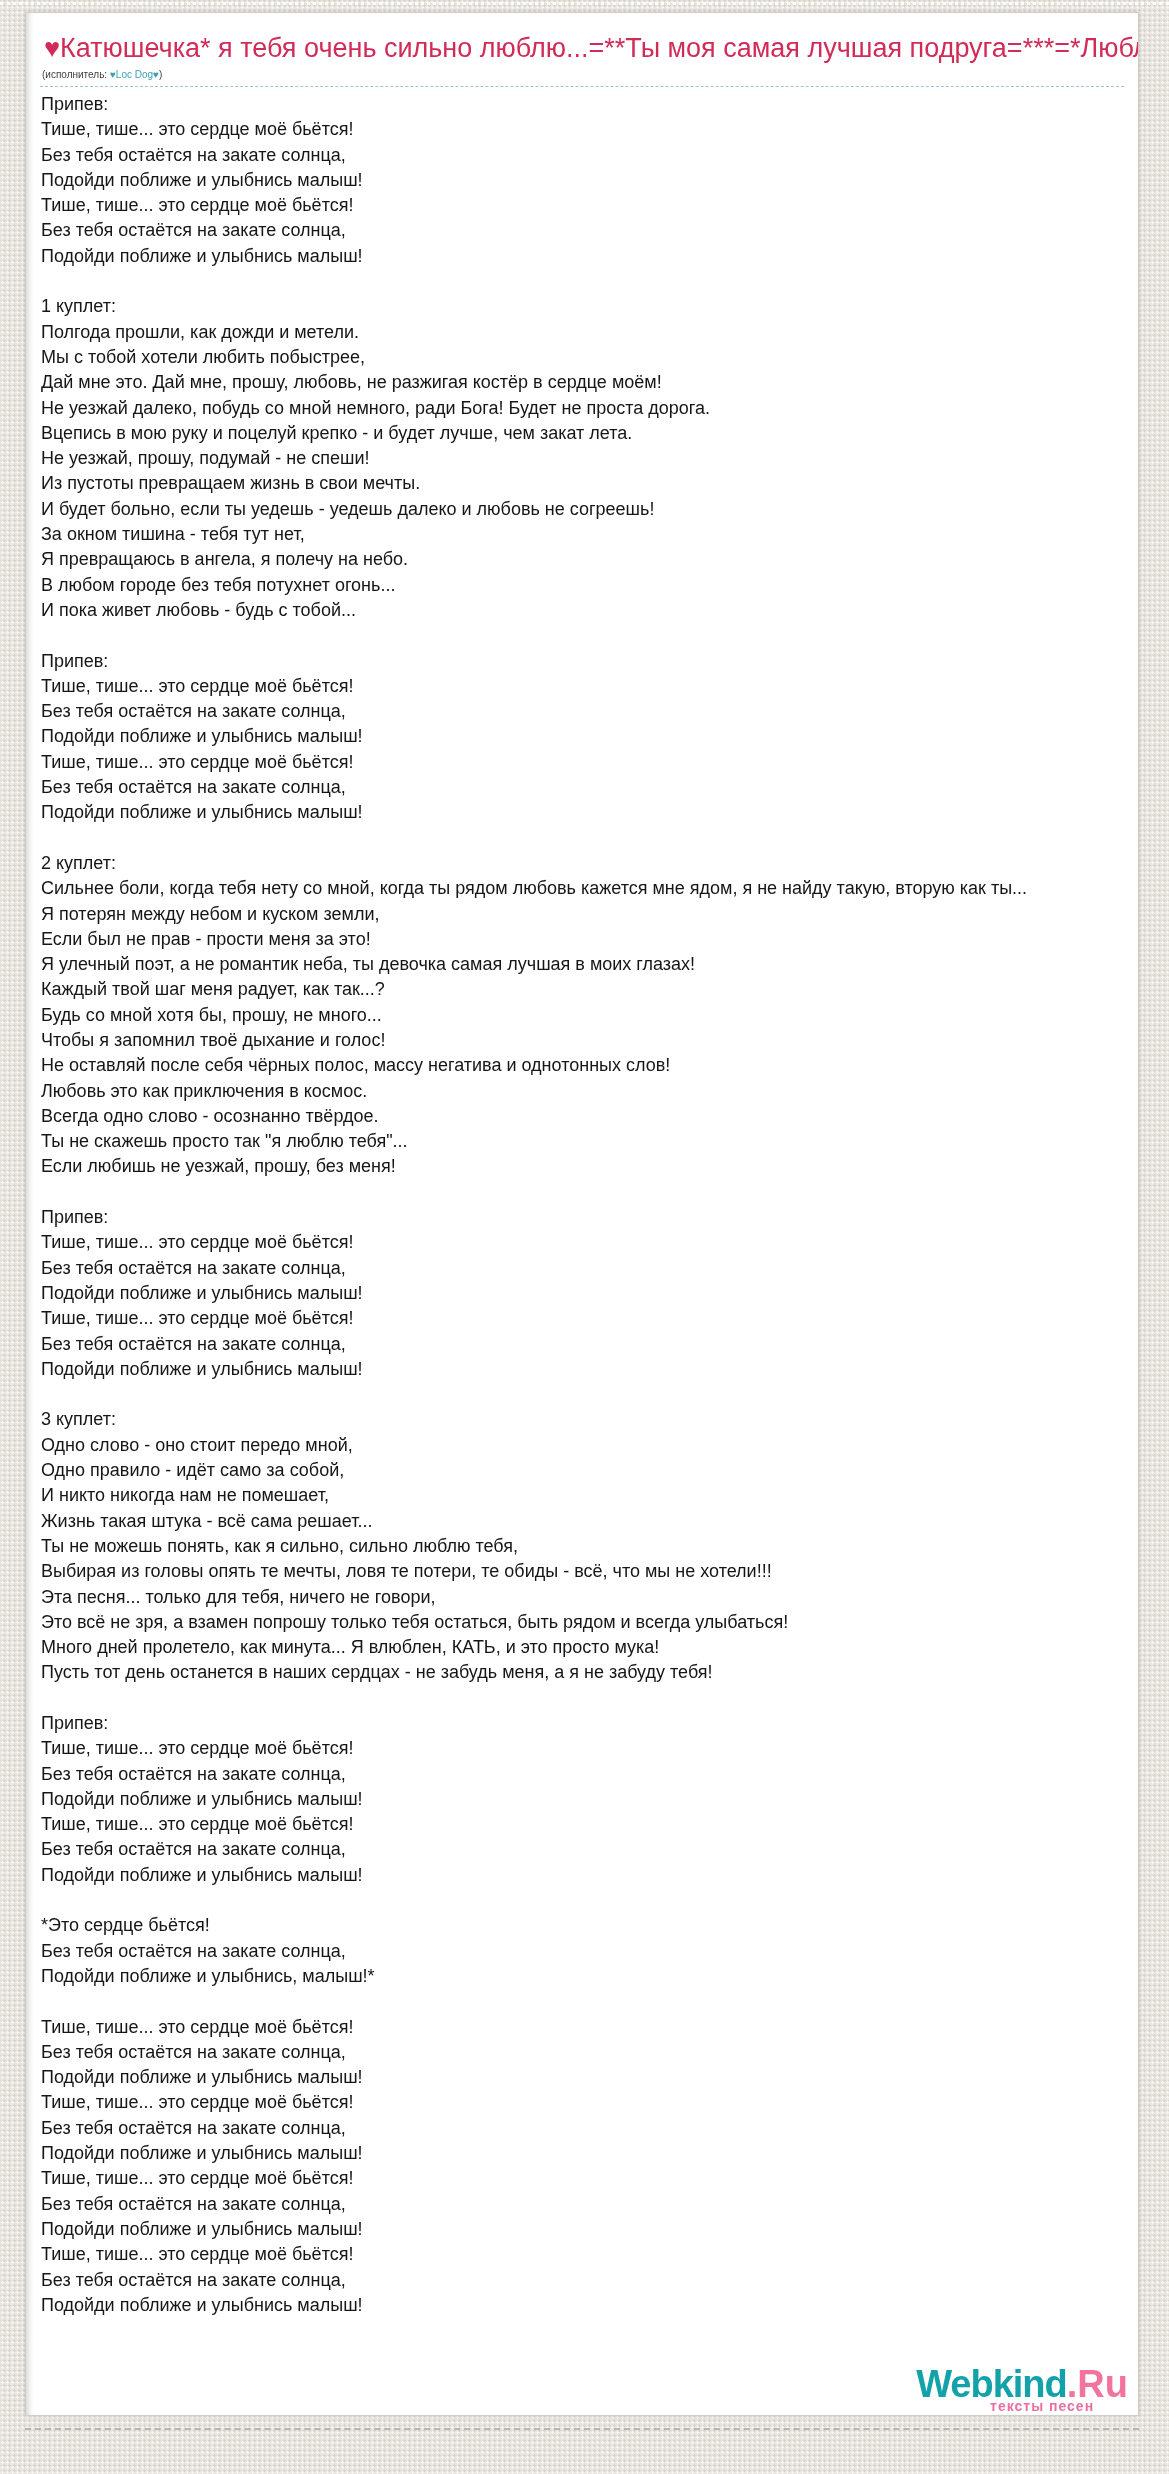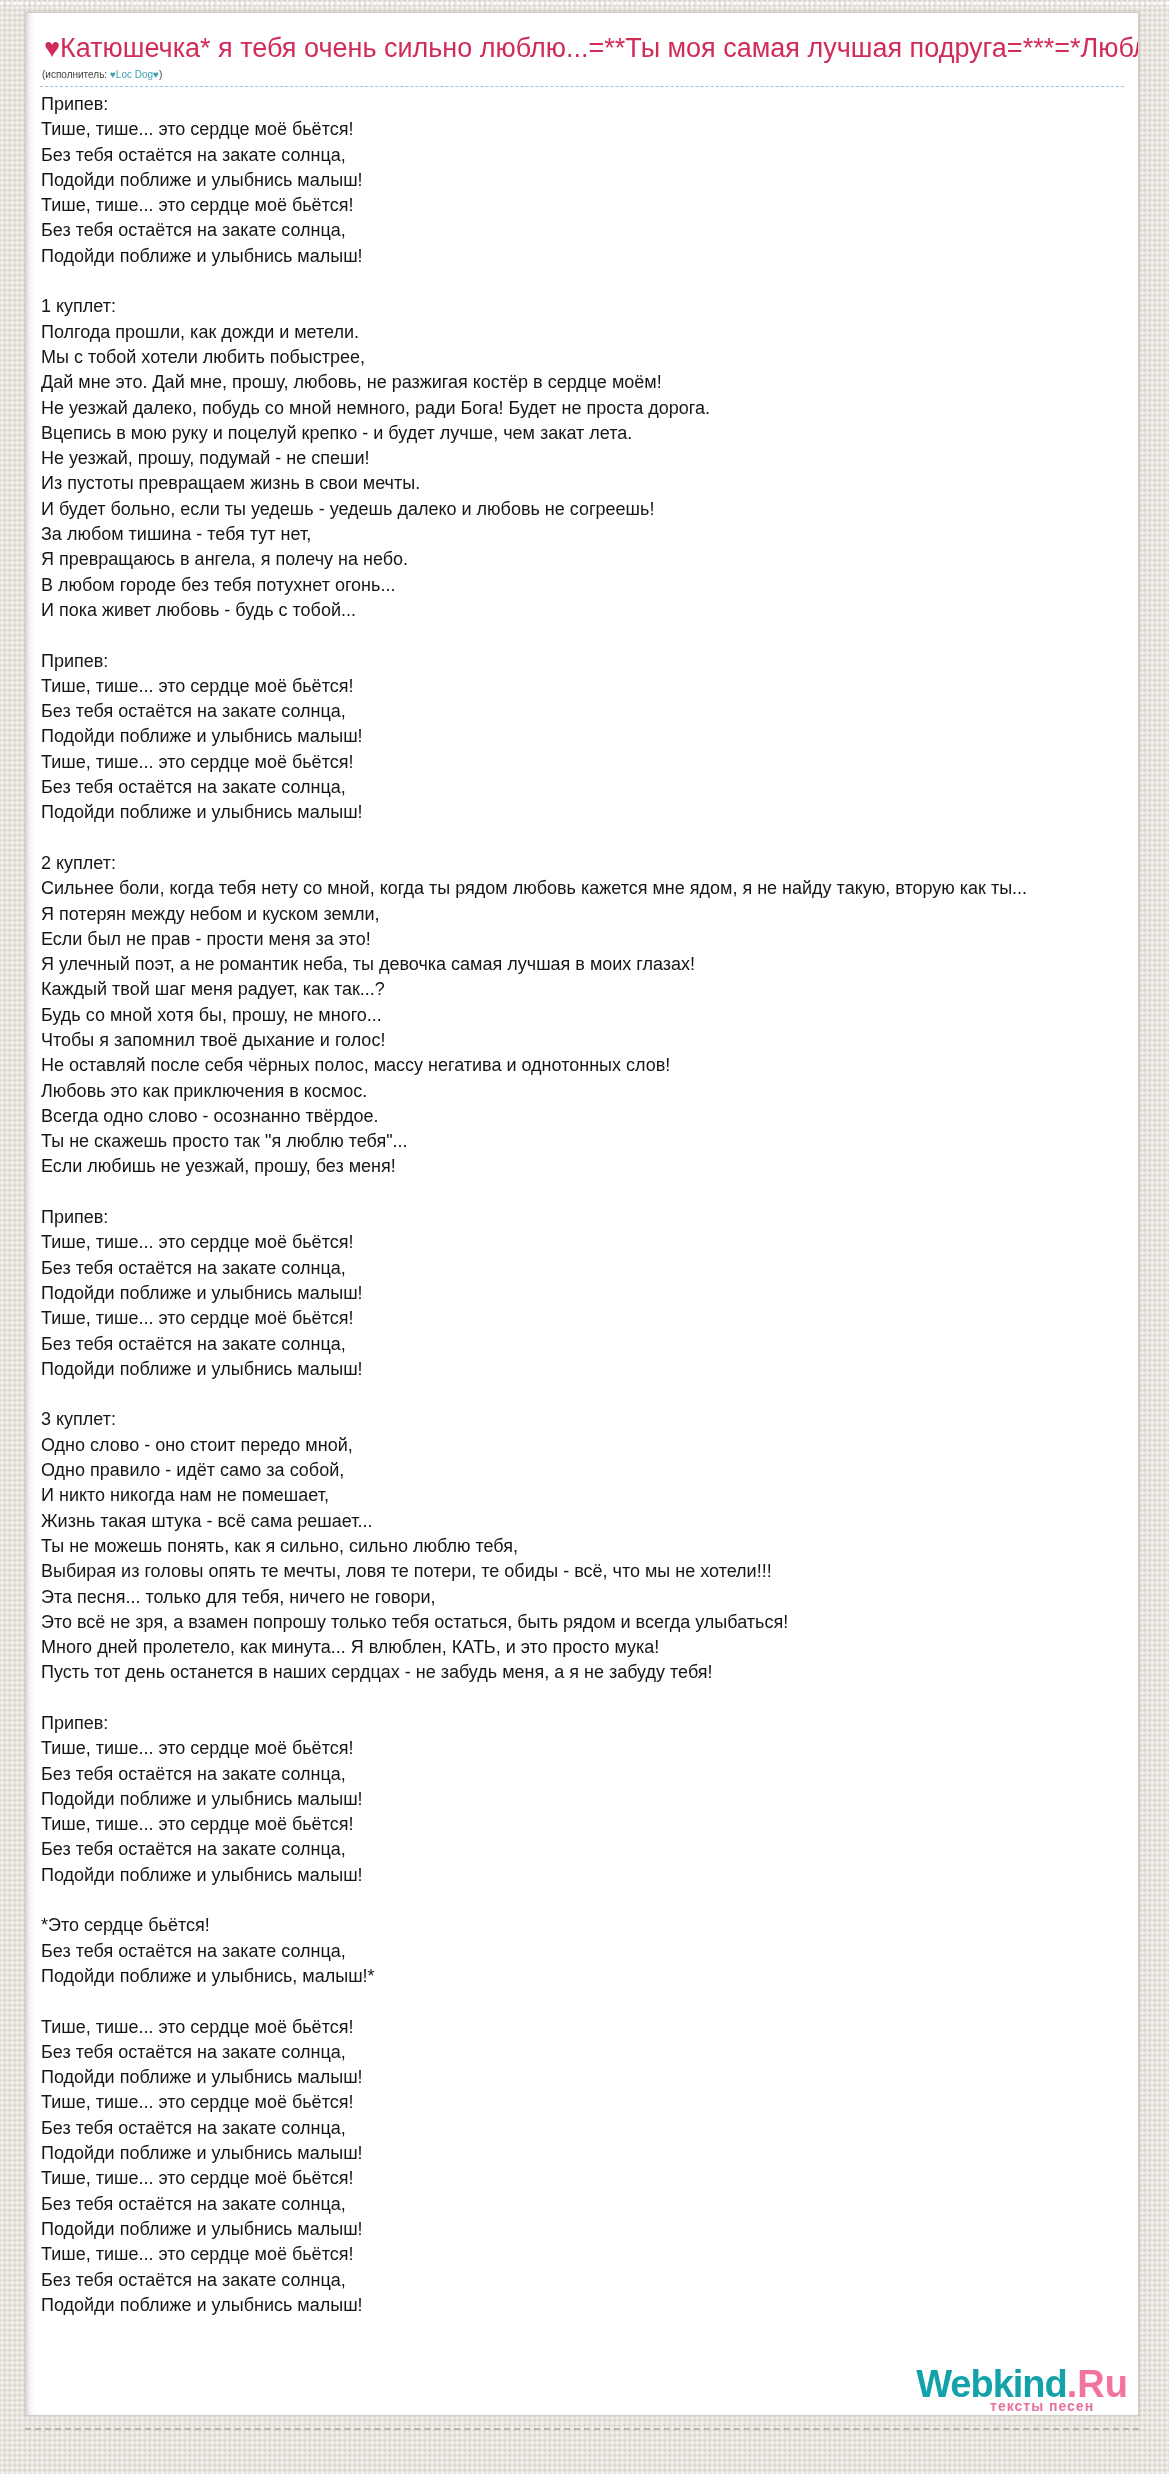--- a/index.html
+++ b/index.html
@@ -97,21 +97,21 @@
       <div class="lyric-line">&nbsp;</div>
       <div class="lyric-line">1 куплет:</div>
       <div class="lyric-line">Полгода прошли, как дожди и метели.</div>
       <div class="lyric-line">Мы с тобой хотели любить побыстрее,</div>
       <div class="lyric-line">Дай мне это. Дай мне, прошу, любовь, не разжигая костёр в сердце моём!</div>
       <div class="lyric-line">Не уезжай далеко, побудь со мной немного, ради Бога! Будет не проста дорога.</div>
       <div class="lyric-line">Вцепись в мою руку и поцелуй крепко - и будет лучше, чем закат лета.</div>
       <div class="lyric-line">Не уезжай, прошу, подумай - не спеши!</div>
       <div class="lyric-line">Из пустоты превращаем жизнь в свои мечты.</div>
       <div class="lyric-line">И будет больно, если ты уедешь - уедешь далеко и любовь не согреешь!</div>
-      <div class="lyric-line">За любом тишина - тебя тут нет,</div>
+      <div class="lyric-line">За окном тишина - тебя тут нет,</div>
       <div class="lyric-line">Я превращаюсь в ангела, я полечу на небо.</div>
       <div class="lyric-line">В любом городе без тебя потухнет огонь...</div>
       <div class="lyric-line">И пока живет любовь - будь с тобой...</div>
       <div class="lyric-line">&nbsp;</div>
       <div class="lyric-line">Припев:</div>
       <div class="lyric-line">Тише, тише... это сердце моё бьётся!</div>
       <div class="lyric-line">Без тебя остаётся на закате солнца,</div>
       <div class="lyric-line">Подойди поближе и улыбнись малыш!</div>
       <div class="lyric-line">Тише, тише... это сердце моё бьётся!</div>
       <div class="lyric-line">Без тебя остаётся на закате солнца,</div>

